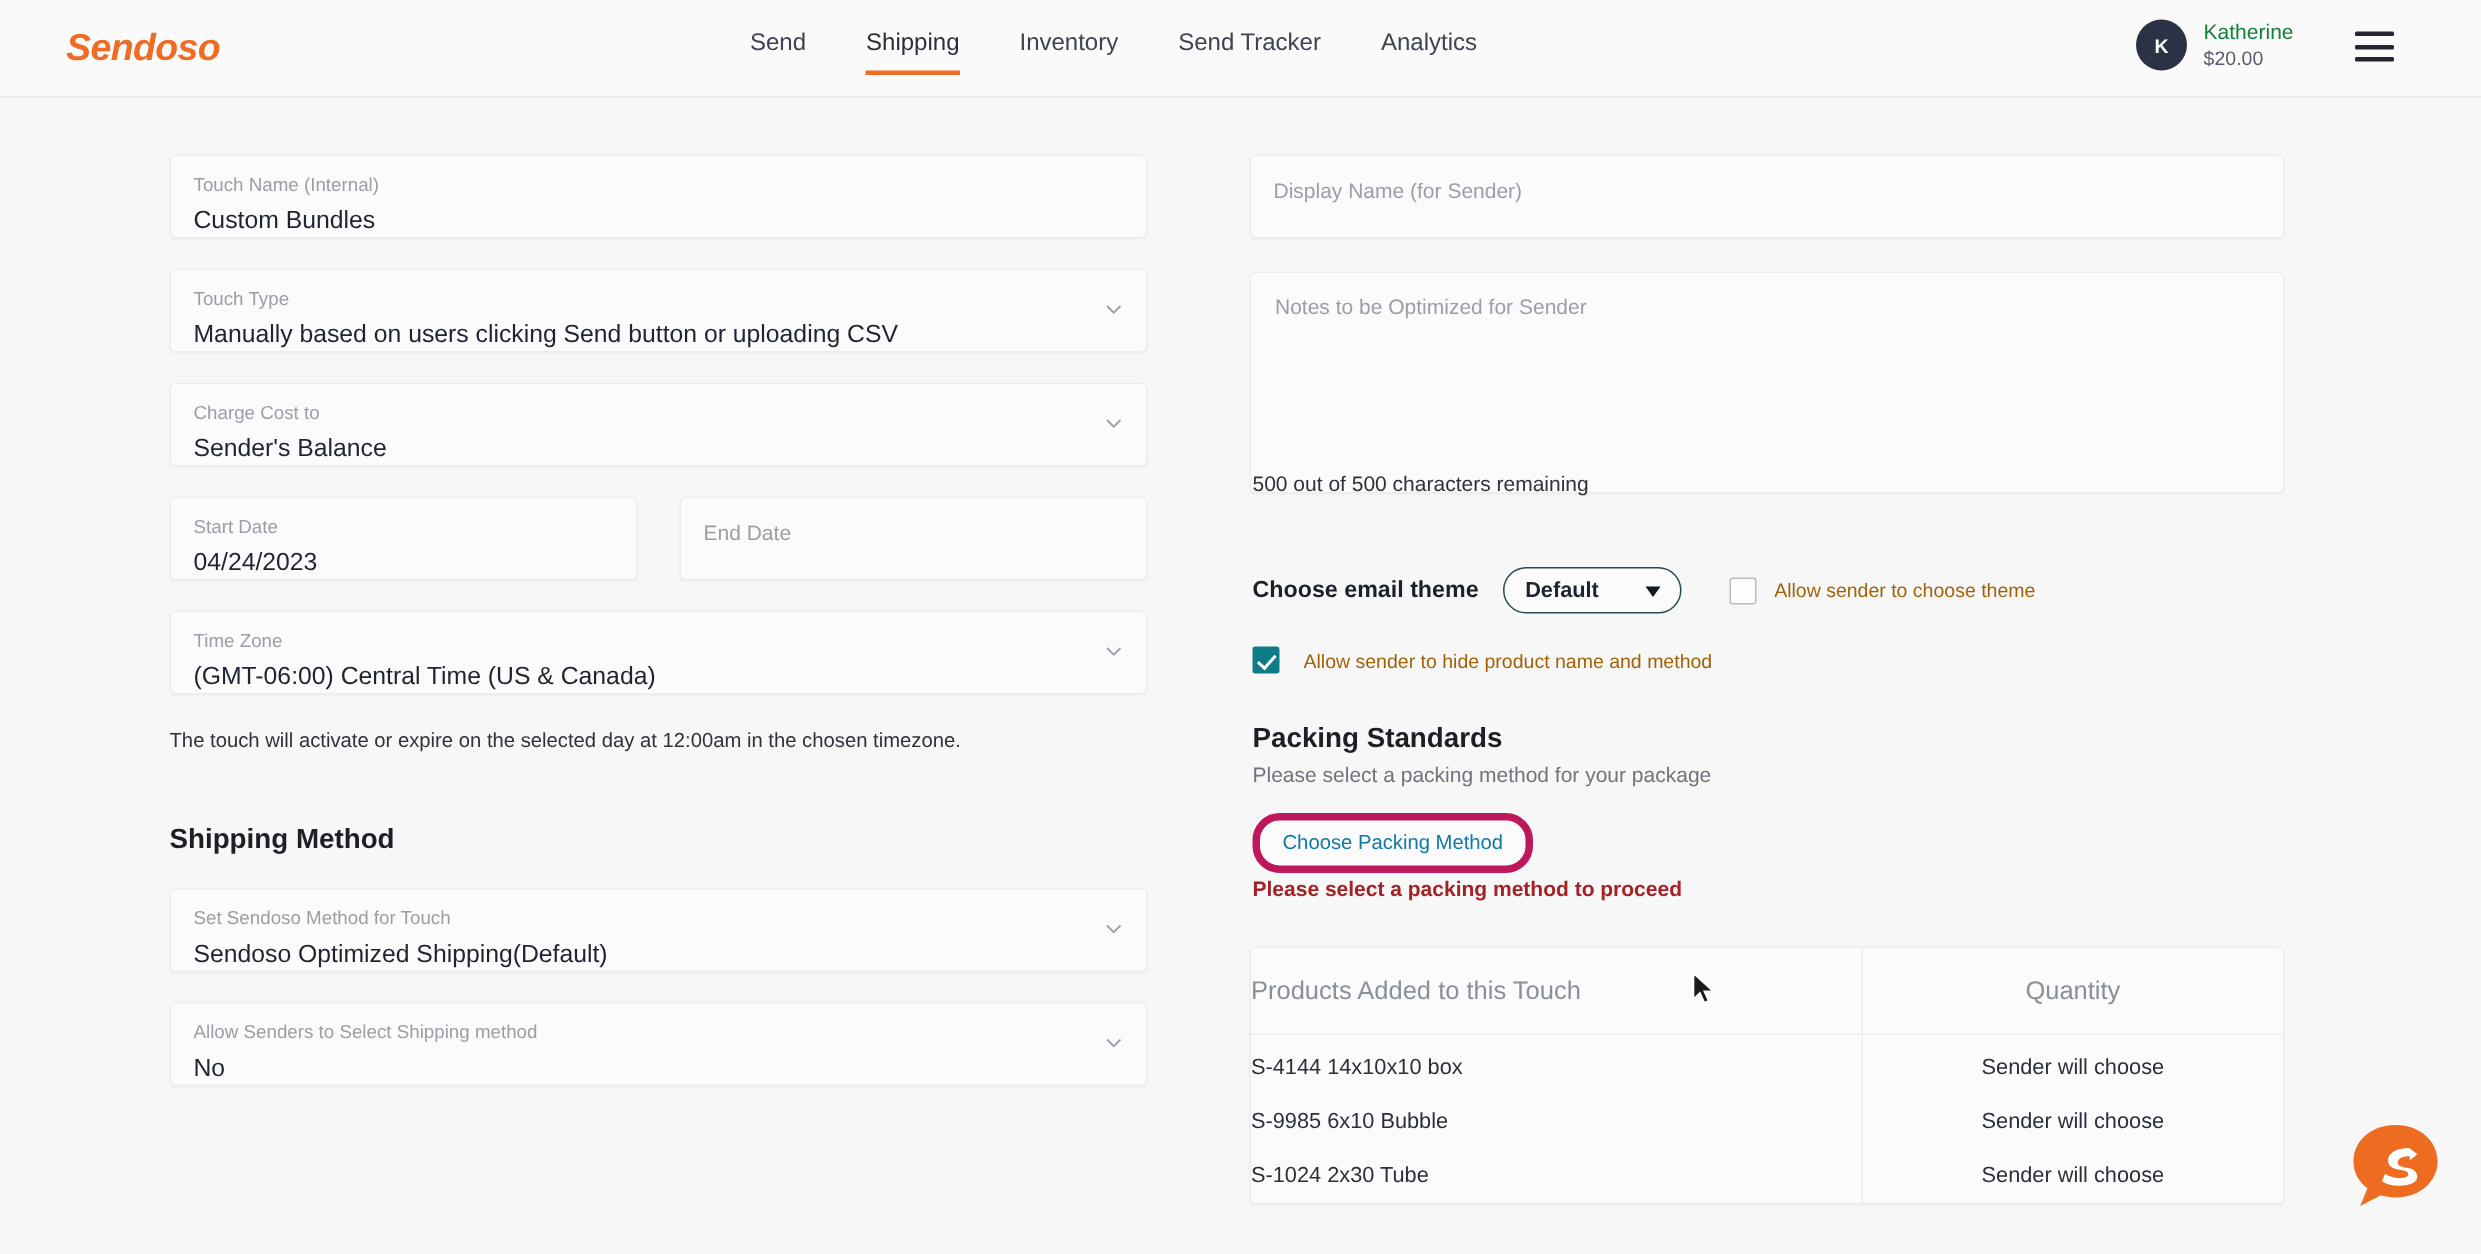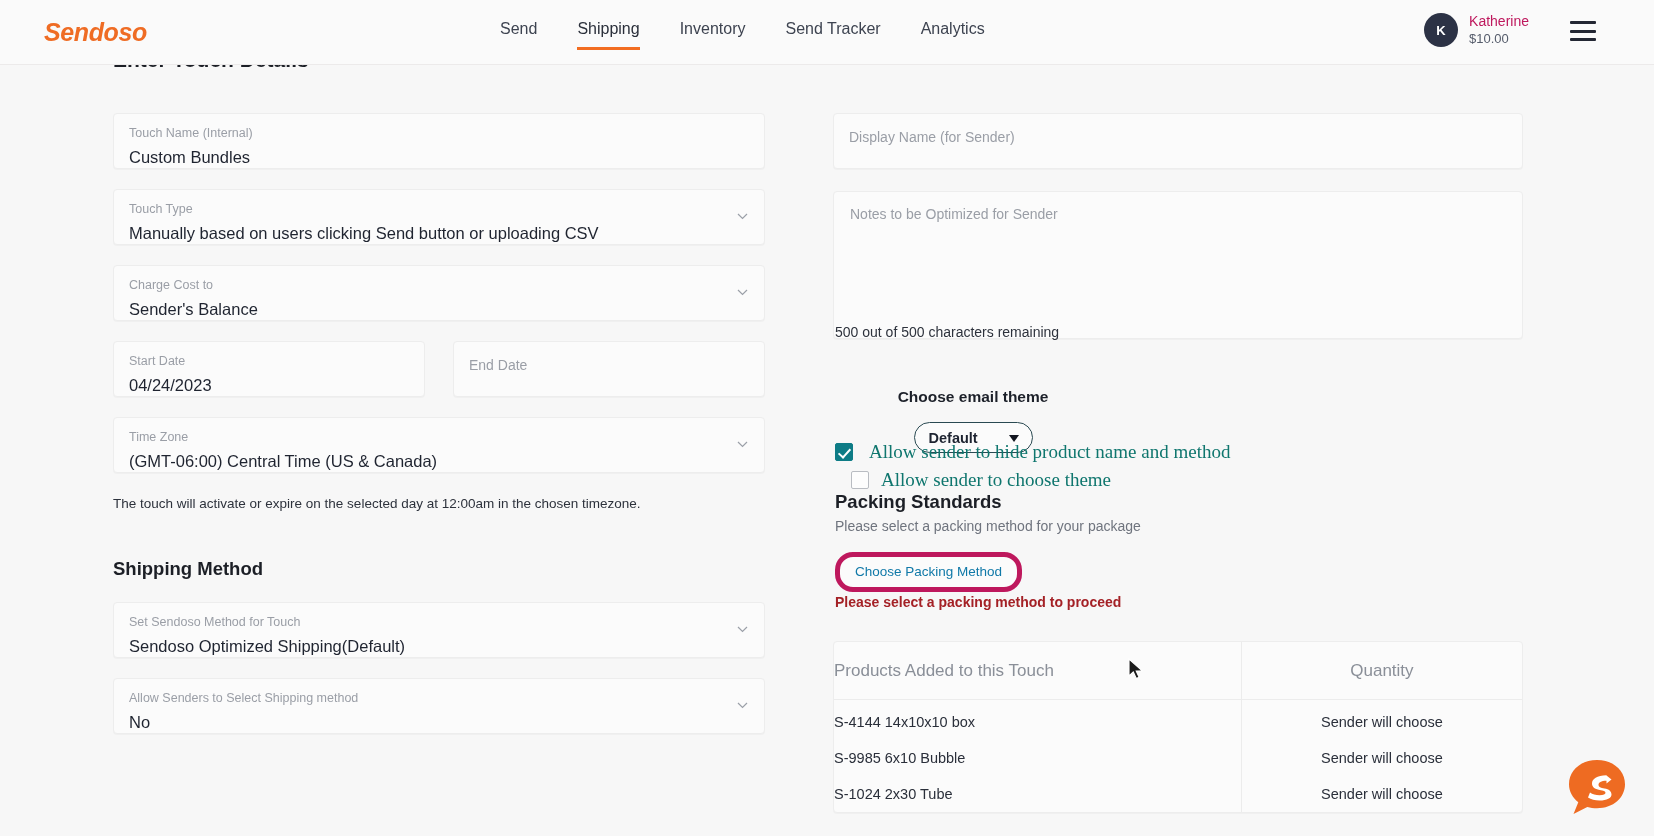--- a/index.html
+++ b/index.html
@@ -50,36 +50,36 @@
     right: 125px; top: 13px;
     display: flex; align-items: center; gap: 11px;
   }
   .avatar {
     width: 34px; height: 34px; border-radius: 50%;
     background: #2c3245; color: #ffffff;
     font-size: 13px; font-weight: 600;
     display: flex; align-items: center; justify-content: center;
   }
   .userlines { line-height: 1.28; }
-  .uname { font-size: 14px; color: #be185d; }
+  .uname { font-size: 14px; color: #15803d; }
   .ubal  { font-size: 13px; color: #555c6b; }
 
   .hamburger {
     position: absolute;
     right: 58px; top: 21px;
     width: 26px; height: 20px;
     display: flex; flex-direction: column; justify-content: space-between;
     cursor: pointer;
   }
   .hamburger span { display:block; height: 3px; background: #232733; border-radius: 1px; }
 
   
   .page {
     position: absolute;
-    top: 60px; left: 0;
+    top: 50px; left: 0;
     width: 1654px; height: 771px;
     background: #f7f7f7;
   }
   .col-left  { position: absolute; left: 113px;  top: 0;  width: 690px; }
   .col-right { position: absolute; left: 833px;  top: 0;  width: 690px; }
 
   .sect-title {
     font-size: 21px; font-weight: 700; color: #1c1f26;
   }
   #title-clip {
@@ -124,21 +124,21 @@
     background: #fbfbfb;
     border: 1px solid #ededed;
     border-radius: 4px;
     height: 148px;
     padding: 14px 16px;
     box-shadow: 0 1px 1px rgba(0,0,0,0.03);
   }
   .textarea-box .fplaceholder { font-size: 14px; color: #9a9ea6; }
   .charcount { font-size: 14px; color: #2d323c; }
 
-  .theme-row { display: flex; align-items: center; gap: 16px; flex-direction: column; }
+  .theme-row { display: flex; align-items: center; gap: 16px; }
   .theme-label { font-size: 15.5px; font-weight: 700; color: #1c2029; }
   .theme-select {
     position: relative;
     border: 1px solid #2a4a52;
     border-radius: 20px;
     background: #fbfbfb;
     height: 31px;
     width: 119px;
     display: flex; align-items: center;
     padding: 0 14px;
@@ -167,21 +167,21 @@
   }
   .cbox.checked::after {
     content: "";
     position: absolute;
     left: 5px; top: 2px;
     width: 5px; height: 10px;
     border: solid #ffffff;
     border-width: 0 2.4px 2.4px 0;
     transform: rotate(42deg);
   }
-  .cb-label { font-size: 19px; color: #0f766e; font-family: Liberation Serif, serif; }
+  .cb-label { font-size: 13px; color: #a16207; }
 
   .sub-head { font-size: 18.5px; font-weight: 700; color: #1c1f26; }
   .sub-sub  { font-size: 14px; color: #6f747e; }
 
   .pill-btn {
     display: inline-block;
     border: 5px solid #be185d;
     border-radius: 18px;
     background: #fbfbfb;
     color: #1079a8;
@@ -241,21 +241,21 @@
     <div class="navtab active">Shipping</div>
     <div class="navtab">Inventory</div>
     <div class="navtab">Send Tracker</div>
     <div class="navtab">Analytics</div>
   </div>
 
   <div class="userbox">
     <div class="avatar">K</div>
     <div class="userlines">
       <div class="uname">Katherine</div>
-      <div class="ubal">$10.00</div>
+      <div class="ubal">$20.00</div>
     </div>
   </div>
 
   <div class="hamburger">
     <span></span>
     <span></span>
     <span></span>
   </div>
 </div>
 

